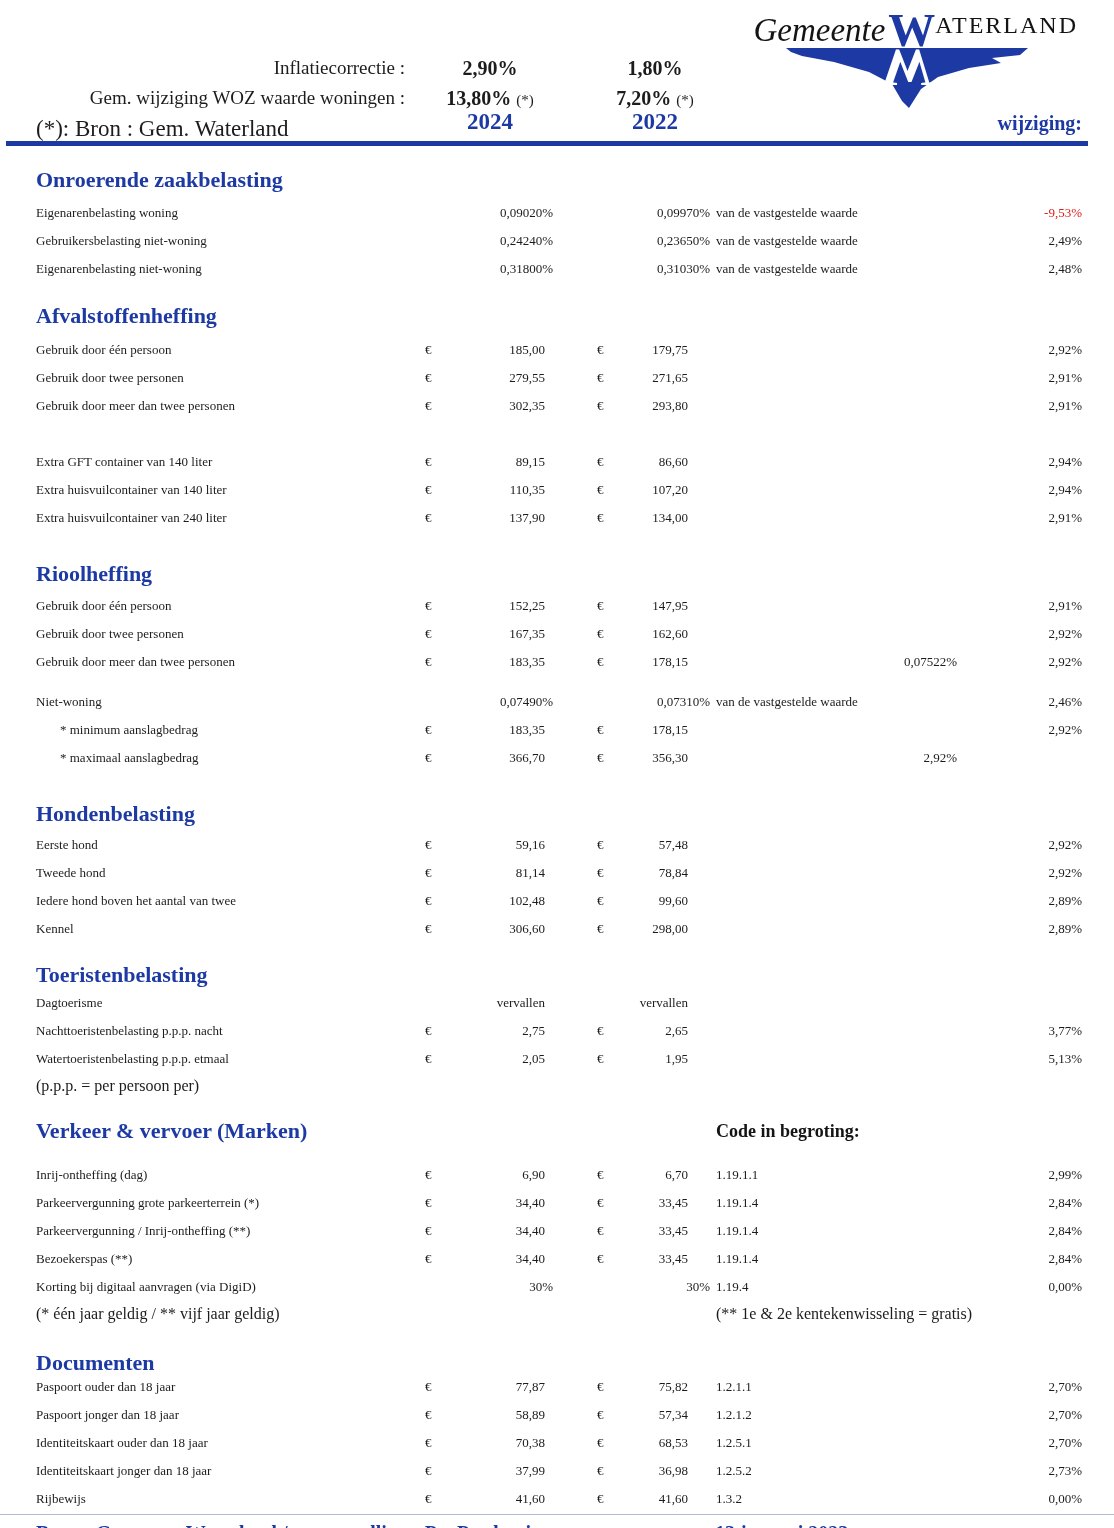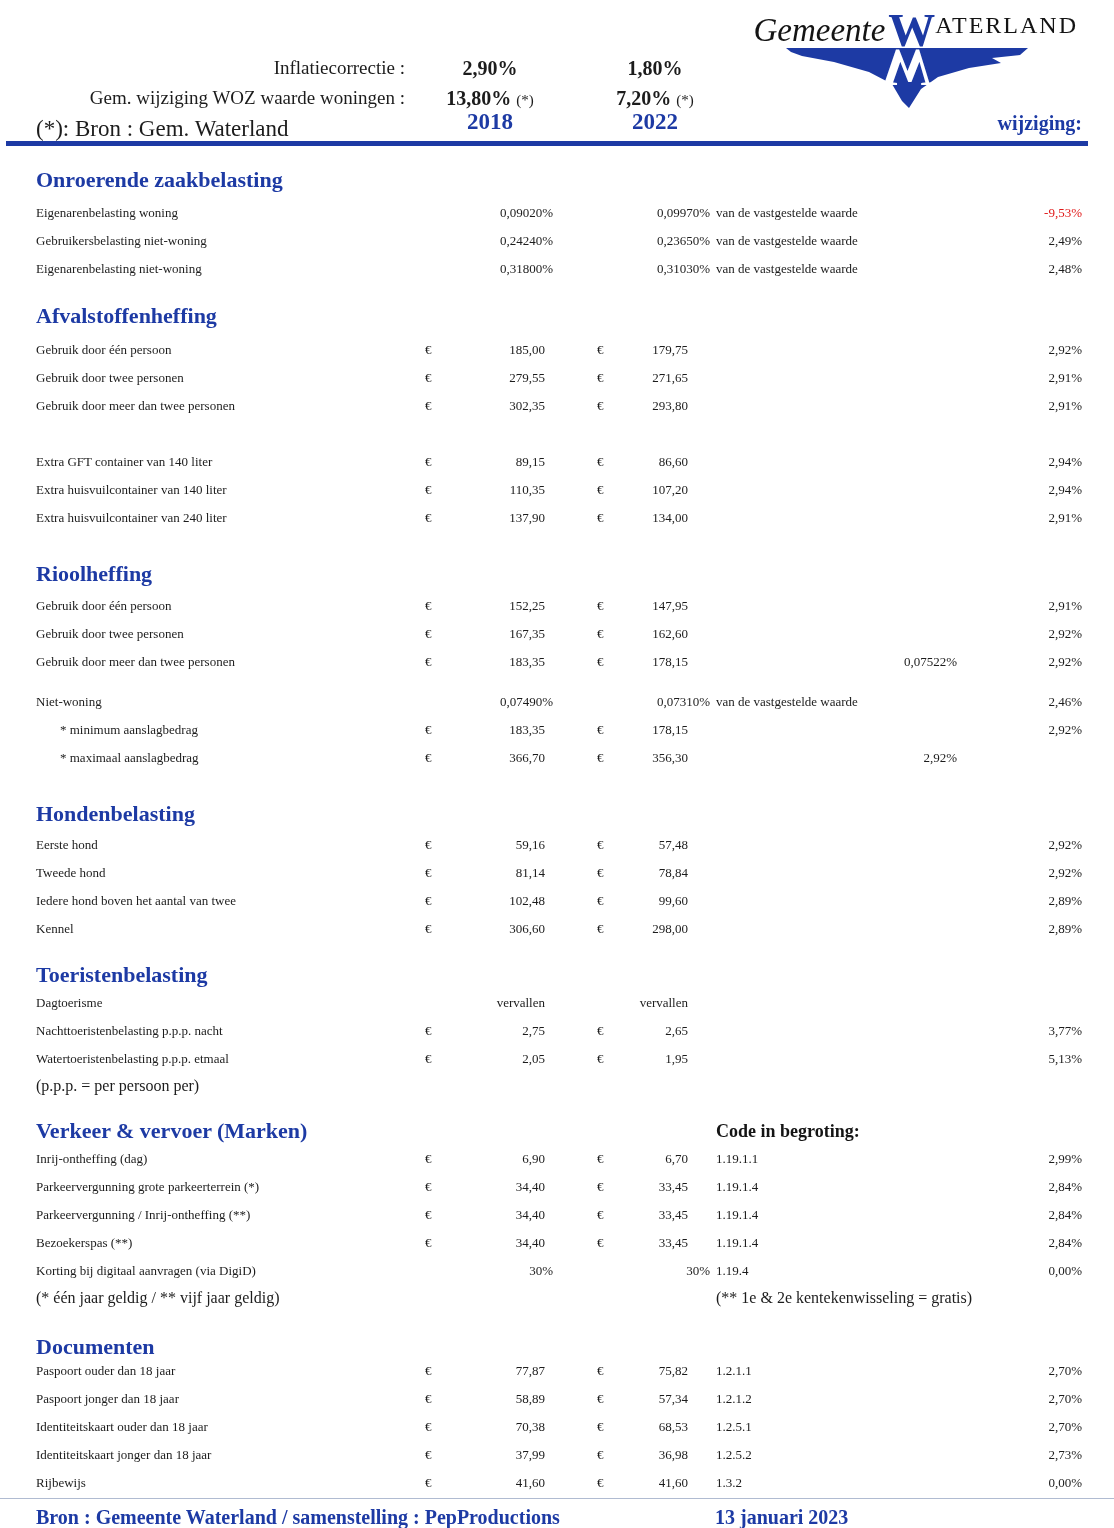--- a/index.html
+++ b/index.html
@@ -63,21 +63,21 @@
   .row.indent .c-l{padding-left:24px;}
   .row.mt12{margin-top:12px;}
   .row.note-row{height:26px;line-height:26px;font-size:16px;}
   .spacer-row{height:28px;}
 
   .section.ozb{margin-top:6px;}        .section.ozb .rows{margin-top:5px;}
   .section.afval{margin-top:17px;}     .section.afval .rows{margin-top:6px;}
   .section.riool{margin-top:28px;}     .section.riool .rows{margin-top:4px;}
   .section.honden{margin-top:28px;}    .section.honden .rows{margin-top:3px;}
   .section.toeristen{margin-top:17px;} .section.toeristen .rows{margin-top:0;}
-  .section.verkeer{margin-top:8px;}    .section.verkeer .rows{margin-top:0;}
+  .section.verkeer{margin-top:8px;}    .section.verkeer .rows{margin-top:16px;}
   .section.documenten{margin-top:22px;}.section.documenten .rows{margin-top:-4px;}
 
   
   .thin-line{height:1px;background:#96a4c2;opacity:.75;margin-top:1px;}
   .footer-row{position:relative;height:28px;margin-top:4px;font-size:20px;font-weight:bold;color:var(--blue);line-height:28px;}
   .f-src{position:absolute;left:36px;white-space:nowrap;}
   .f-date{position:absolute;left:715px;white-space:nowrap;}
 </style>
 </head>
 <body>
@@ -102,21 +102,21 @@
 
     <div class="h-label row1">Inflatiecorrectie :</div>
     <div class="h-val v-a row1">2,90%</div>
     <div class="h-val v-b row1">1,80%</div>
 
     <div class="h-label row2">Gem. wijziging WOZ waarde woningen :</div>
     <div class="h-val v-a row2"><span>13,80%</span> <span class="h-ast">(*)</span></div>
     <div class="h-val v-b row2"><span>7,20%</span> <span class="h-ast">(*)</span></div>
 
     <div class="h-bron">(*): Bron : Gem. Waterland</div>
-    <div class="h-year y23">2018</div>
+    <div class="h-year y23">2024</div>
     <div class="h-year y22">2022</div>
     <div class="h-wijz">wijziging:</div>
     <div class="hdr-line"></div>
   </div>
 
   <main id="sections">
       <section class="section ozb">
         <div class="sec-hdr">
           <h2 class="section-title">Onroerende zaakbelasting</h2>
         </div>

